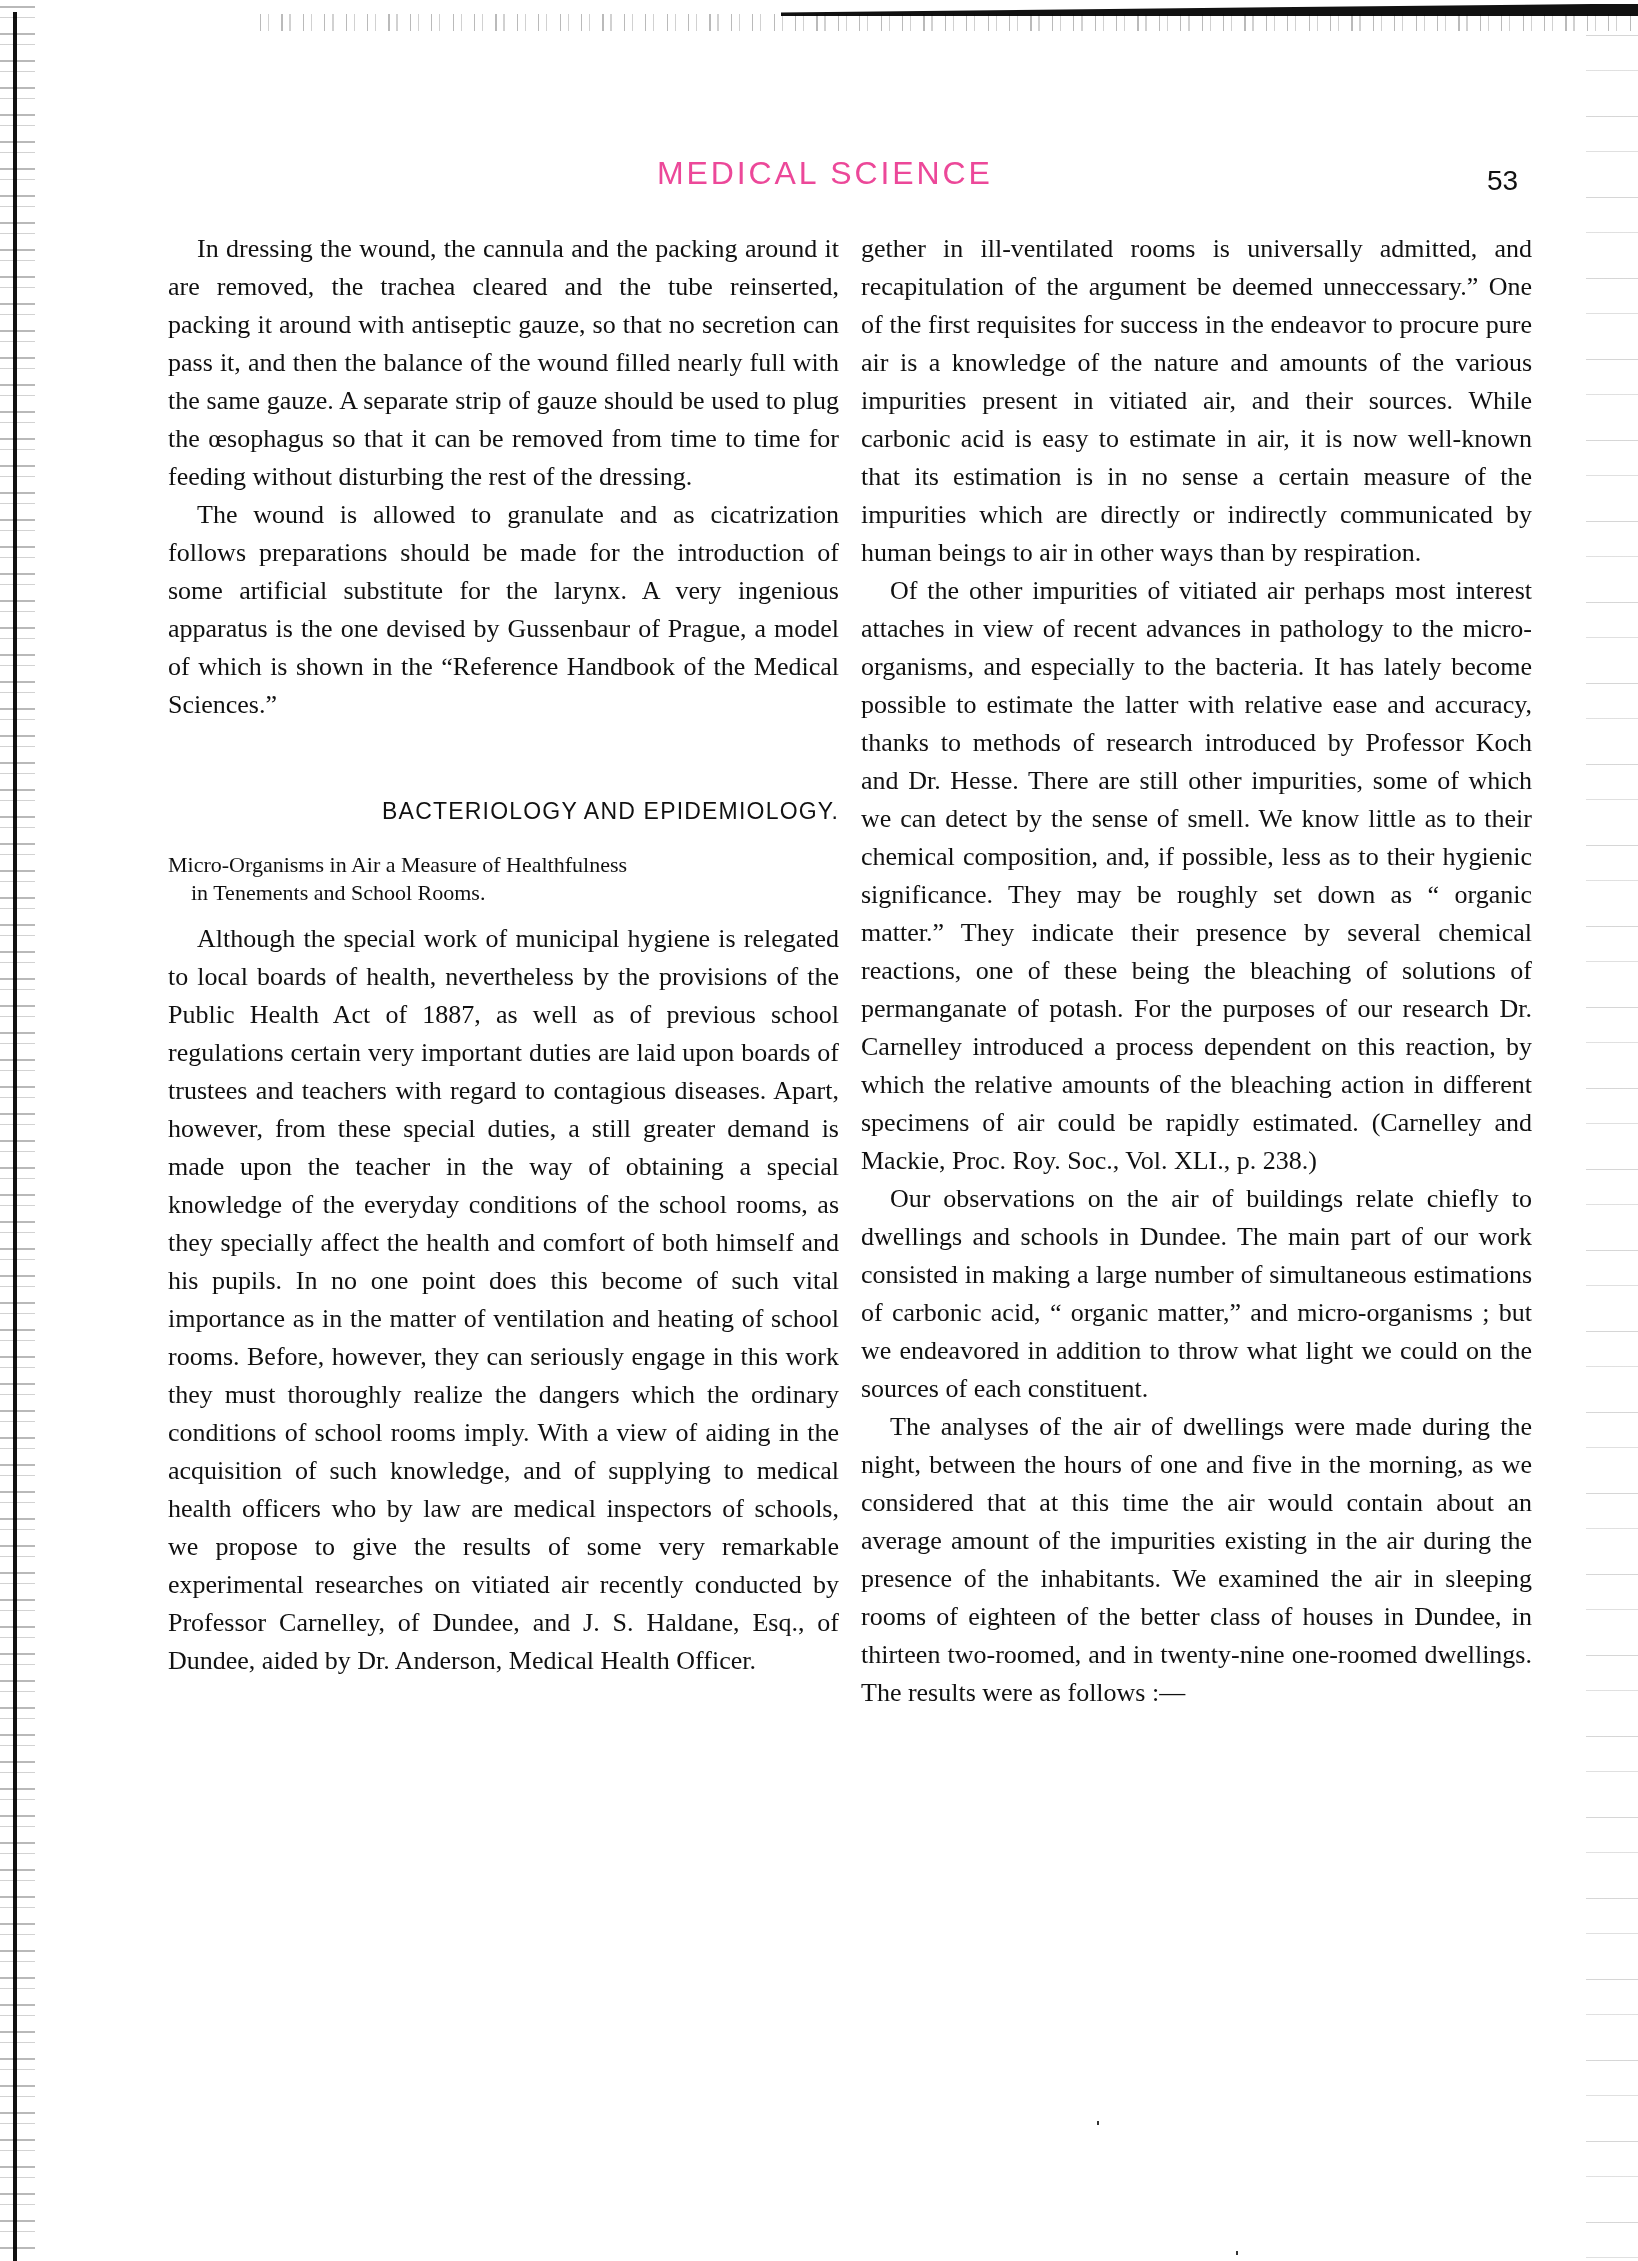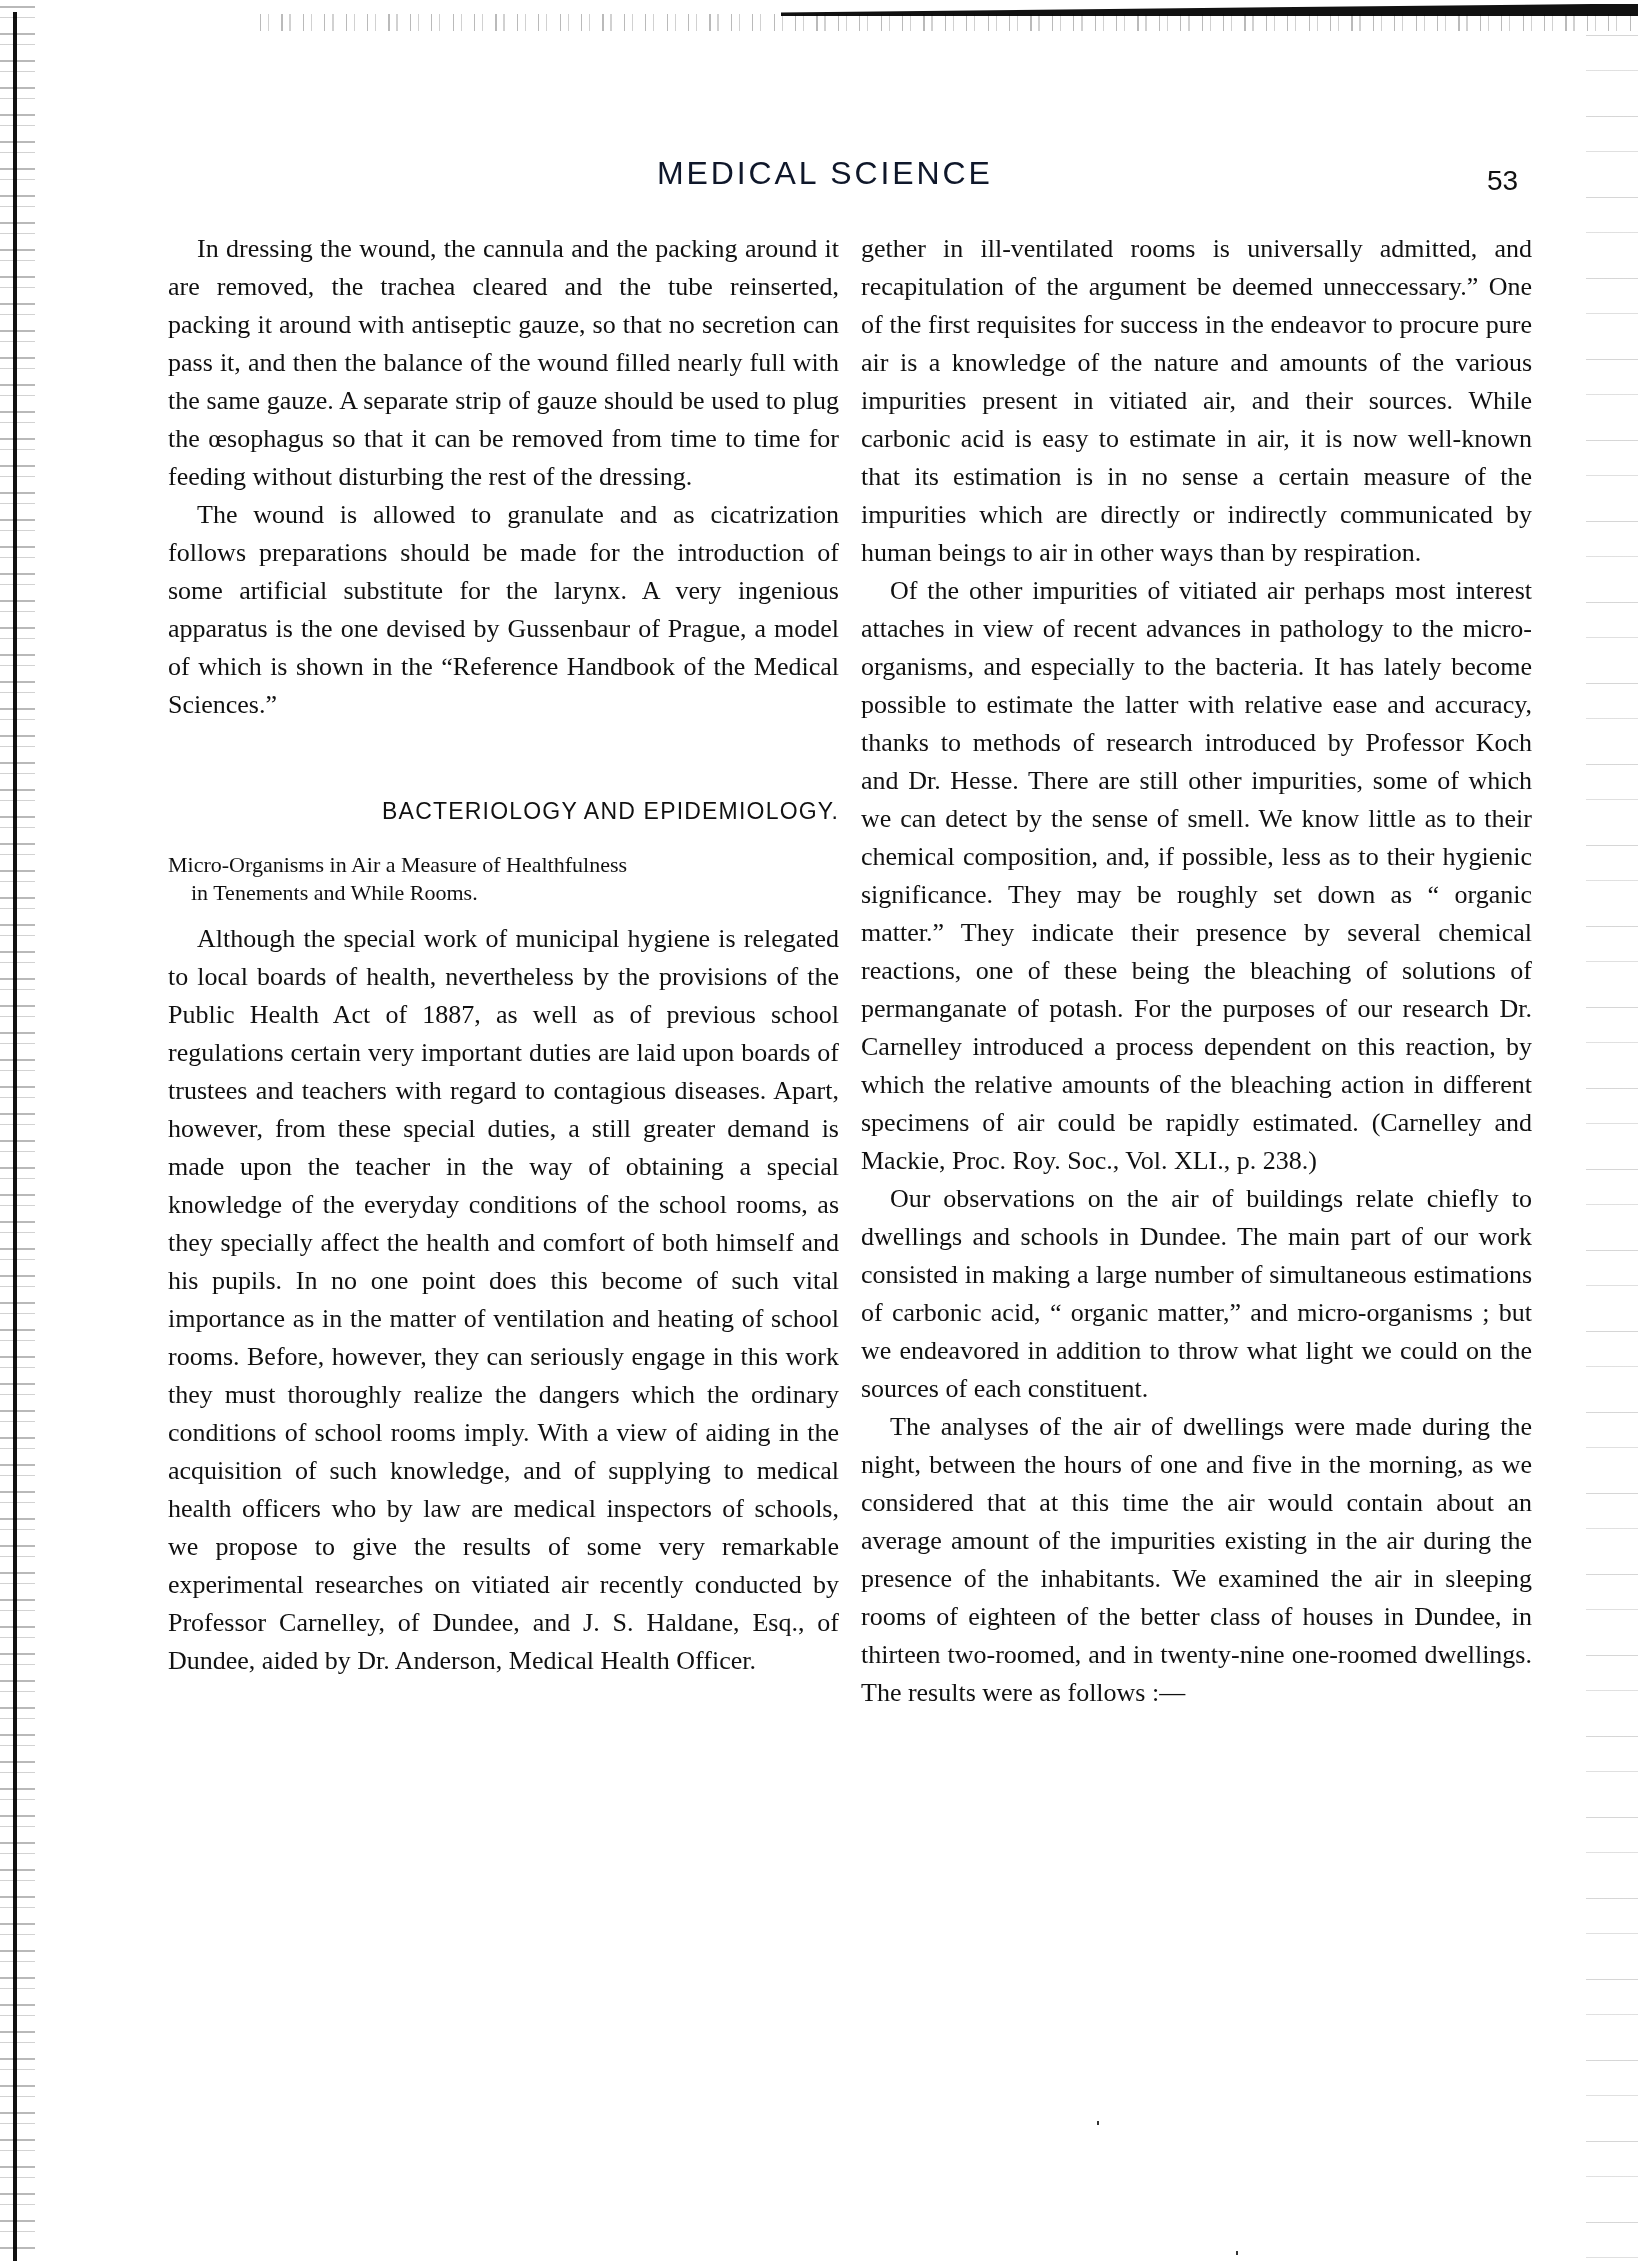--- a/index.html
+++ b/index.html
@@ -10,21 +10,21 @@
     opacity: 0.5; }
   .scan-edge-top { position: absolute; top: 3.5px; left: 781px; width: 857px; height: 12.7px; background: #111;
     clip-path: polygon(0 70%, 100% 0, 100% 100%, 0 100%); }
   .scan-edge-top-noise { position: absolute; top: 14px; left: 260px; width: 1377px; height: 17.4px;
     background-image: repeating-linear-gradient(90deg, rgba(0,0,0,0.6) 0 1.2px, transparent 1.2px 8px, rgba(0,0,0,0.4) 8px 9.3px, transparent 9.3px 21.4px);
     opacity: 0.45; }
   .scan-edge-right-noise { position: absolute; right: 0; top: 35px; width: 52px; height: 2227px;
     background-image: repeating-linear-gradient(180deg, rgba(0,0,0,0.4) 0 1.2px, transparent 1.2px 35px, rgba(0,0,0,0.3) 35px 36px, transparent 36px 81px);
     opacity: 0.4; }
 
-  .running-head { position: absolute; top: 155px; left: 657px; font-family: "Liberation Sans", "DejaVu Sans", sans-serif; font-size: 32px; letter-spacing: 2.9px; color: #0f172a; }
+  .running-head { position: absolute; top: 155px; left: 657px; font-family: "Liberation Sans", "DejaVu Sans", sans-serif; font-size: 32px; letter-spacing: 2.9px; color: #ec4899; }
   .page-number { position: absolute; top: 165px; left: 1487px; font-family: Liberation Sans, sans-serif; font-size: 28px; color: #111; }
 
   .column { position: absolute; top: 230px; width: 671px; font-size: 26px; line-height: 38px; text-align: justify; hyphens: manual; }
   .col-left { left: 168px; }
   .col-right { left: 861px; }
   .column p { margin: 0; text-indent: 29px; }
   .column p.noindent { text-indent: 0; }
 
   .section-head { font-family: "Liberation Sans", "DejaVu Sans", sans-serif; font-size: 23px; letter-spacing: 1.2px; text-align: right; margin: 68px 0 21px 0; text-indent: 0; }
   .sub-head { font-family: Liberation Serif, serif; font-size: 22px; line-height: 28px; text-align: left; margin: 0 0 12.7px 0; }
@@ -43,21 +43,21 @@
 
 <div class="running-head">MEDICAL SCIENCE</div>
 <div class="page-number">53</div>
 
 <div class="column col-left">
   <p>In dressing the wound, the cannula and the packing around it are removed, the trachea cleared and the tube reinserted, packing it around with antiseptic gauze, so that no secretion can pass it, and then the balance of the wound filled nearly full with the same gauze. A separate strip of gauze should be used to plug the œsophagus so that it can be removed from time to time for feeding without disturbing the rest of the dressing.</p>
   <p>The wound is allowed to granulate and as cicatrization follows preparations should be made for the introduction of some artificial substitute for the larynx. A very ingenious apparatus is the one devised by Gussenbaur of Prague, a model of which is shown in the “Reference Handbook of the Medical Sciences.”</p>
   <div class="section-head">BACTERIOLOGY AND EPIDEMIOLOGY.</div>
   <div class="sub-head">
     <span>Micro-Organisms in Air a Measure of Healthfulness</span>
-    <span class="line2">in Tenements and While Rooms.</span>
+    <span class="line2">in Tenements and School Rooms.</span>
   </div>
   <p>Although the special work of municipal hygiene is relegated to local boards of health, nevertheless by the provisions of the Public Health Act of 1887, as well as of previous school regulations certain very important duties are laid upon boards of trustees and teachers with regard to contagious diseases. Apart, however, from these special duties, a still greater demand is made upon the teacher in the way of obtaining a special knowledge of the everyday conditions of the school rooms, as they specially affect the health and comfort of both himself and his pupils. In no one point does this become of such vital importance as in the matter of ventilation and heating of school rooms. Before, however, they can seriously engage in this work they must thoroughly realize the dangers which the ordinary conditions of school rooms imply. With a view of aiding in the acquisition of such knowledge, and of supplying to medical health officers who by law are medical inspectors of schools, we propose to give the results of some very remarkable experimental researches on vitiated air recently conducted by Professor Carnelley, of Dundee, and J. S. Haldane, Esq., of Dundee, aided by Dr. Anderson, Medical Health Officer.</p>
 </div>
 
 <div class="column col-right">
   <p class="noindent">gether in ill-ventilated rooms is universally admitted, and recapitulation of the argument be deemed unneccessary.” One of the first requisites for success in the endeavor to procure pure air is a knowledge of the nature and amounts of the various impurities present in vitiated air, and their sources. While carbonic acid is easy to estimate in air, it is now well-known that its estimation is in no sense a certain measure of the impurities which are directly or indirectly communicated by human beings to air in other ways than by respiration.</p>
   <p>Of the other impurities of vitiated air perhaps most interest attaches in view of recent advances in pathology to the micro-organisms, and especially to the bacteria. It has lately become possible to estimate the latter with relative ease and accuracy, thanks to methods of research introduced by Professor Koch and Dr. Hesse. There are still other impurities, some of which we can detect by the sense of smell. We know little as to their chemical composition, and, if possible, less as to their hygienic significance. They may be roughly set down as “ organic matter.” They indicate their presence by several chemical reactions, one of these being the bleaching of solutions of permanganate of potash. For the purposes of our research Dr. Carnelley introduced a process dependent on this reaction, by which the relative amounts of the bleaching action in different specimens of air could be rapidly estimated. (Carnelley and Mackie, Proc. Roy. Soc., Vol. XLI., p. 238.)</p>
   <p>Our observations on the air of buildings relate chiefly to dwellings and schools in Dundee. The main part of our work consisted in making a large number of simultaneous estimations of carbonic acid, “ organic matter,” and micro-organisms ; but we endeavored in addition to throw what light we could on the sources of each constituent.</p>
   <p>The analyses of the air of dwellings were made during the night, between the hours of one and five in the morning, as we considered that at this time the air would contain about an average amount of the impurities existing in the air during the presence of the inhabitants. We examined the air in sleeping rooms of eighteen of the better class of houses in Dundee, in thirteen two-roomed, and in twenty-nine one-roomed dwellings. The results were as follows :—</p>
 </div>

